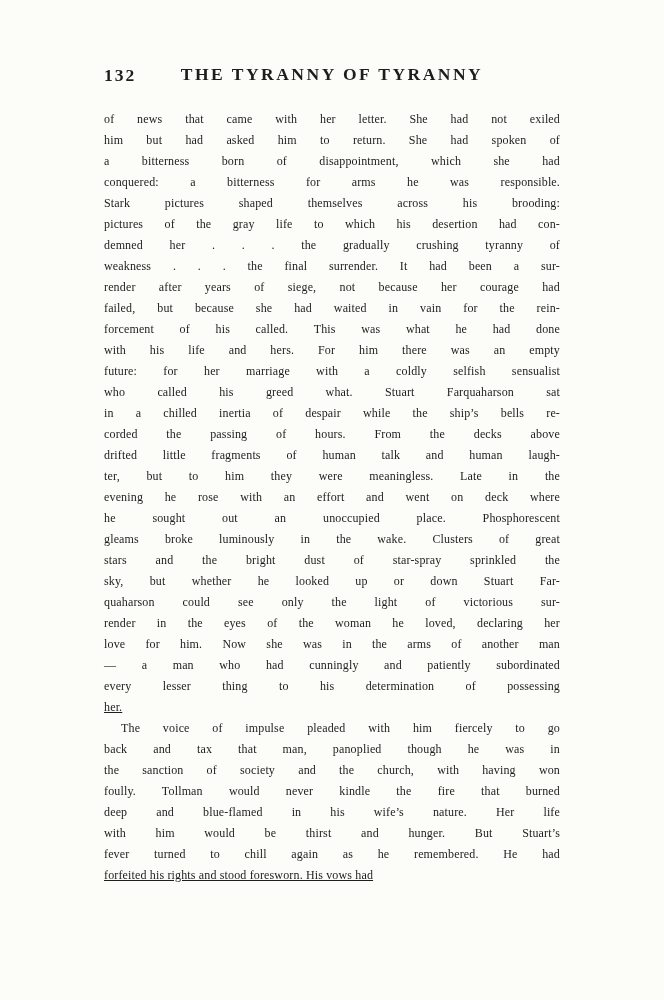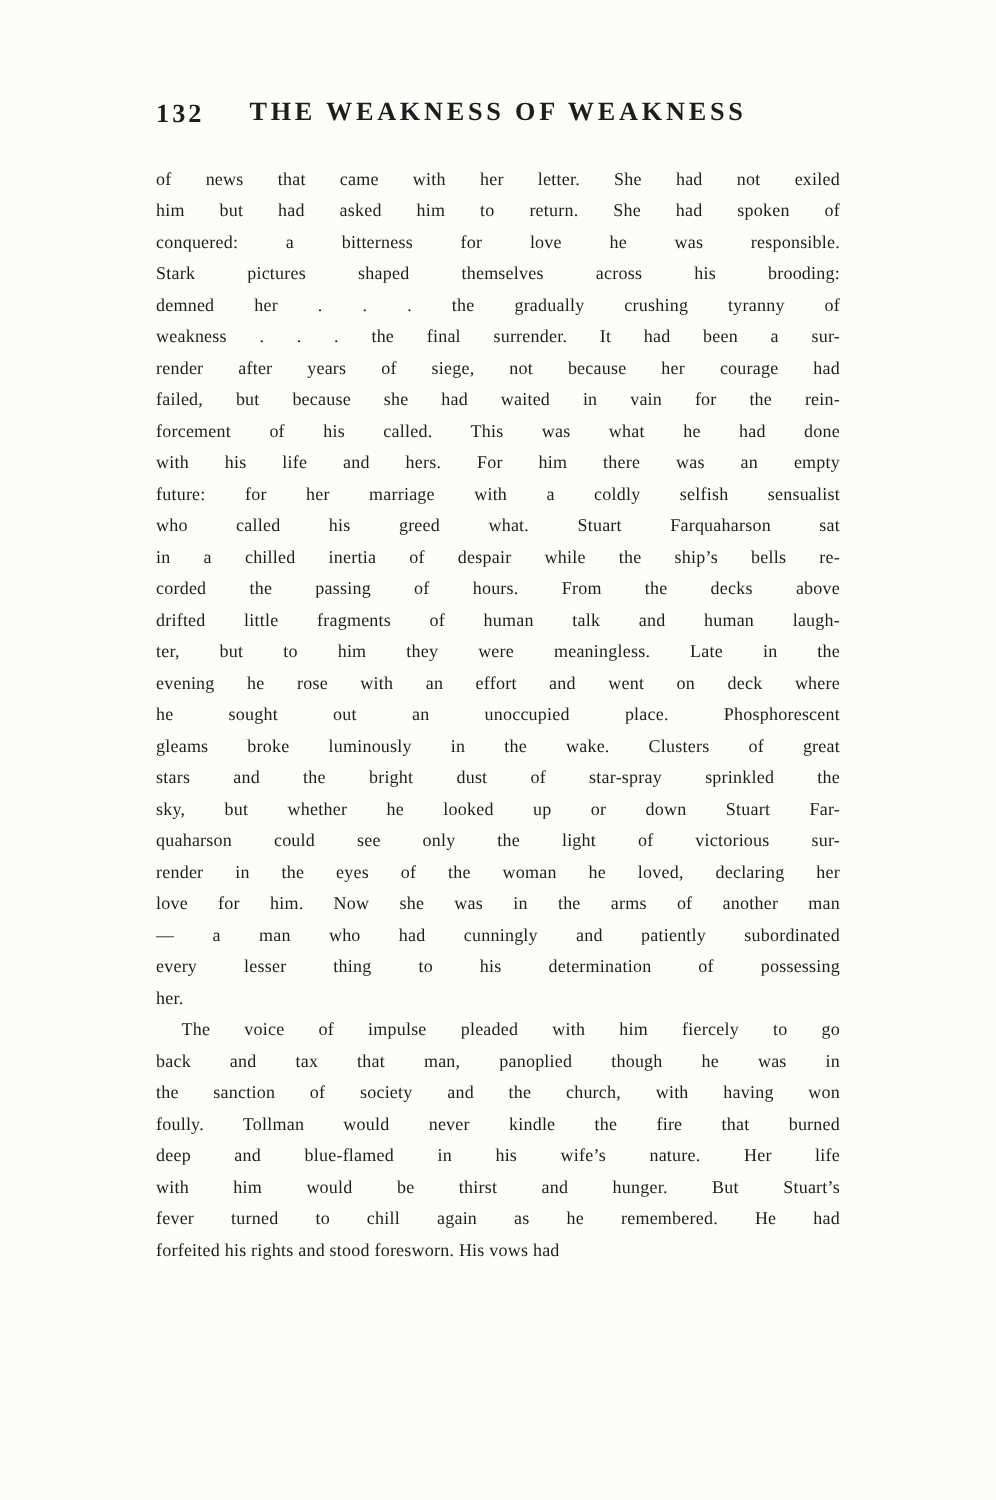--- a/index.html
+++ b/index.html
@@ -49,39 +49,42 @@
   .line {
     font-size: 12px;
     line-height: 21px;
     letter-spacing: 0.15px;
     text-align: justify;
     text-align-last: justify;
     white-space: normal;
   }
   .line.last {
     text-align-last: left;
+    text-decoration: underline;
   }
   .line.indent {
     text-indent: 17px;
   }
 </style>
 </head>
 <body>
 
 <div class="page">
   <div class="header">
     <span class="page-number">132</span>
-    <span class="running-title">THE WEAKNESS OF WEAKNESS</span>
+    <span class="running-title">THE TYRANNY OF TYRANNY</span>
   </div>
   <div class="text-block">
       <div class="paragraph">
         <div class="line">of news that came with her letter. She had not exiled</div>
         <div class="line">him but had asked him to return. She had spoken of</div>
-        <div class="line">conquered: a bitterness for love he was responsible.</div>
+        <div class="line">a bitterness born of disappointment, which she had</div>
+        <div class="line">conquered: a bitterness for arms he was responsible.</div>
         <div class="line">Stark pictures shaped themselves across his brooding:</div>
+        <div class="line">pictures of the gray life to which his desertion had con-</div>
         <div class="line">demned her . . . the gradually crushing tyranny of</div>
         <div class="line">weakness . . . the final surrender. It had been a sur-</div>
         <div class="line">render after years of siege, not because her courage had</div>
         <div class="line">failed, but because she had waited in vain for the rein-</div>
         <div class="line">forcement of his called. This was what he had done</div>
         <div class="line">with his life and hers. For him there was an empty</div>
         <div class="line">future: for her marriage with a coldly selfish sensualist</div>
         <div class="line">who called his greed what. Stuart Farquaharson sat</div>
         <div class="line">in a chilled inertia of despair while the ship’s bells re-</div>
         <div class="line">corded the passing of hours. From the decks above</div>

